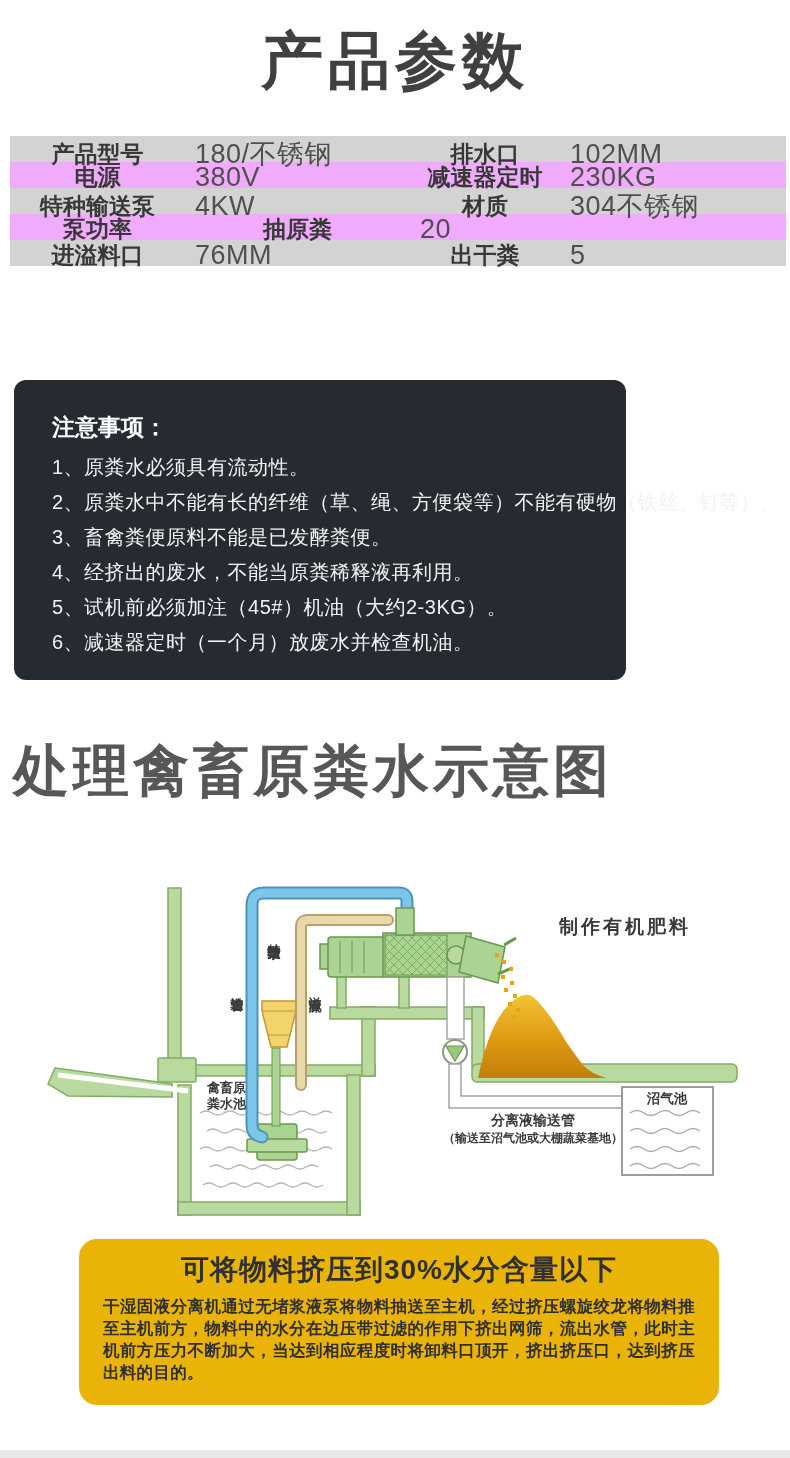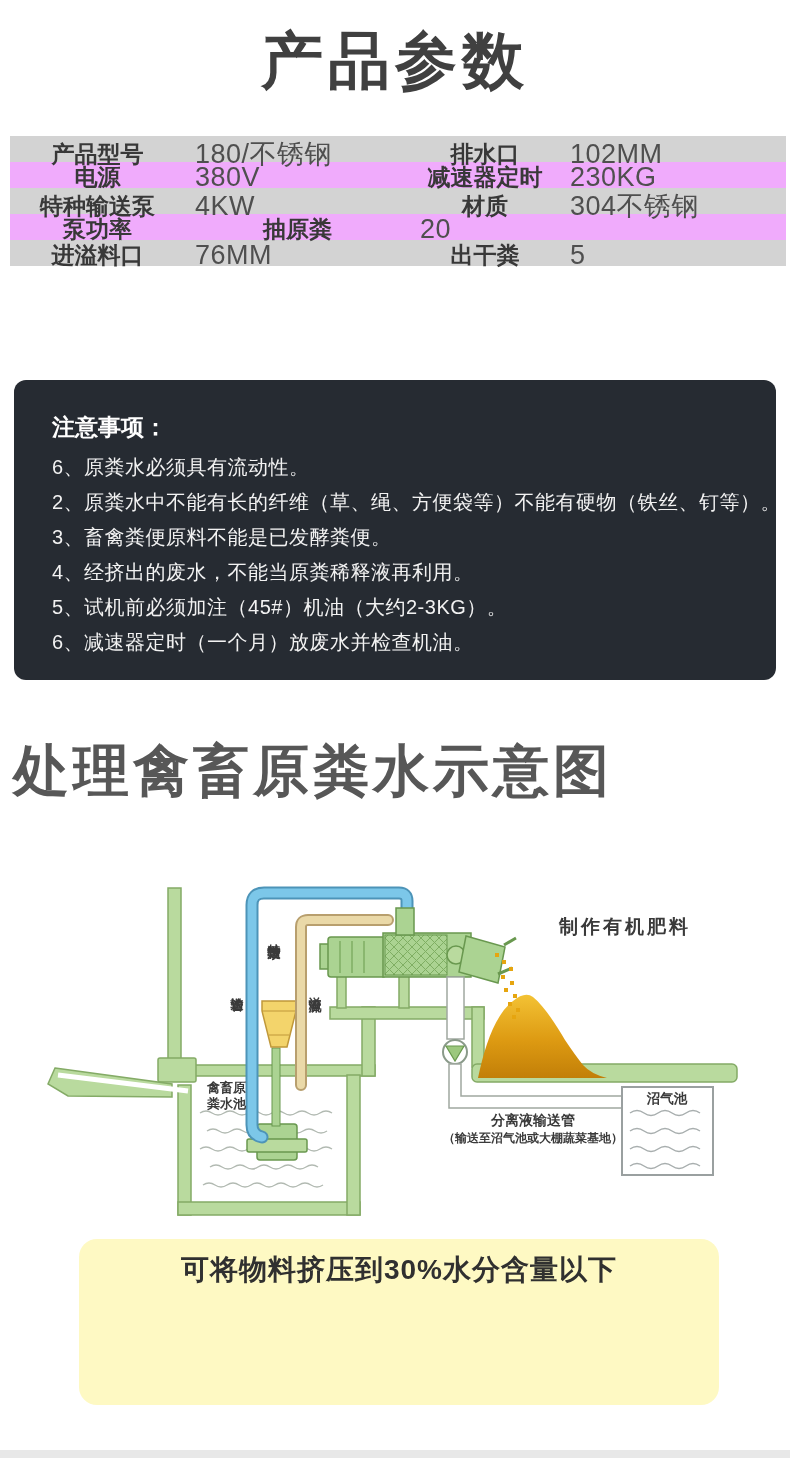--- a/index.html
+++ b/index.html
@@ -14,39 +14,39 @@
   }
   
   .spec-table{position:absolute;top:136px;left:10px;width:776px;}
   .spec-row{display:grid;grid-template-columns:175px 225px 150px 226px;height:26px;align-items:center;}
   .spec-row.gray{background:#d3d3d3;}
   .spec-row.white{background:#f0abfc;}
   .spec-label{font-size:23px;font-weight:700;color:#383838;text-align:center;}
   .spec-value{font-size:27px;font-weight:400;color:#4f4f4f;text-align:left;padding-left:10px;letter-spacing:0.5px;}
   
   .notes{
-    position:absolute;top:380px;left:14px;width:762px;height:300px;box-sizing:border-box;
+    position:absolute;top:380px;left:14px;width:612px;height:300px;box-sizing:border-box;
     background:#262b32;border-radius:12px;padding:30px 30px 0 38px;color:#f5f5f5;
   }
   .notes-title{font-size:23px;font-weight:700;line-height:34px;margin-bottom:6px;color:#ffffff;}
   .notes-item{font-size:20px;font-weight:400;line-height:35px;color:#f2f2f2;letter-spacing:0.5px;white-space:nowrap;}
   
   .diagram-heading{
     position:absolute;top:734px;left:0;width:626px;text-align:center;
     font-size:56px;font-weight:700;color:#575757;letter-spacing:4px;line-height:74px;
   }
   
   .diagram{position:absolute;top:875px;left:25px;width:740px;height:345px;}
   .diagram svg{display:block;width:740px;height:345px;}
   .dlabel{font-family:"Liberation Sans","DejaVu Sans",sans-serif;font-weight:700;fill:#3a3a3a;}
   .vtext{writing-mode:vertical-rl;text-orientation:upright;letter-spacing:1px;}
   
   .summary{
     position:absolute;top:1239px;left:79px;width:640px;height:166px;box-sizing:border-box;
-    background:#fef9c3;border-radius:18px;padding:15px 24px 0 24px;
+    background:#eab308;border-radius:18px;padding:15px 24px 0 24px;
   }
   .summary-title{text-align:center;font-size:28px;font-weight:700;color:#303030;letter-spacing:1px;line-height:32px;}
   .summary-body{
     margin-top:9px;font-size:16.5px;font-weight:700;color:#303030;line-height:22px;
     text-align:justify;letter-spacing:0.3px;
   }
   
   .bottom-strip{position:absolute;top:1450px;left:0;width:790px;height:8px;background:#e8e8e8;}
 </style>
 </head>
@@ -83,21 +83,21 @@
     <div class="spec-row gray">
       <div class="spec-label">进溢料口</div>
       <div class="spec-value">76MM</div>
       <div class="spec-label">出干粪</div>
       <div class="spec-value">5</div>
     </div>
   </div>
 
   <div class="notes">
     <div class="notes-title">注意事项：</div>
-    <div class="notes-item">6、原粪水必须具有流动性。</div>
+    <div class="notes-item">1、原粪水必须具有流动性。</div>
     <div class="notes-item">2、原粪水中不能有长的纤维（草、绳、方便袋等）不能有硬物（铁丝、钉等）。</div>
     <div class="notes-item">3、畜禽粪便原料不能是已发酵粪便。</div>
     <div class="notes-item">4、经挤出的废水，不能当原粪稀释液再利用。</div>
     <div class="notes-item">5、试机前必须加注（45#）机油（大约2-3KG）。</div>
     <div class="notes-item">6、减速器定时（一个月）放废水并检查机油。</div>
   </div>
 
   <div class="diagram-heading">处理禽畜原粪水示意图</div>
 
   <div class="diagram">
@@ -211,17 +211,18 @@
       <text class="dlabel" x="182" y="217" font-size="13">禽畜原</text>
       <text class="dlabel" x="182" y="233" font-size="13">粪水池</text>
       <text class="dlabel" x="508" y="250" font-size="14" text-anchor="middle">分离液输送管</text>
       <text class="dlabel" x="508" y="267" font-size="12" text-anchor="middle">（输送至沼气池或大棚蔬菜基地）</text>
       <text class="dlabel" x="642" y="228" font-size="13.5" text-anchor="middle">沼气池</text>
     </svg>
   </div>
 
   <div class="summary">
     <div class="summary-title">可将物料挤压到30%水分含量以下</div>
+    <div class="summary-body">干湿固液分离机通过无堵浆液泵将物料抽送至主机，经过挤压螺旋绞龙将物料推至主机前方，物料中的水分在边压带过滤的作用下挤出网筛，流出水管，此时主机前方压力不断加大，当达到相应程度时将卸料口顶开，挤出挤压口，达到挤压出料的目的。</div>
   </div>
 
   <div class="bottom-strip"></div>
 
 </div>
 
 </body></html>

